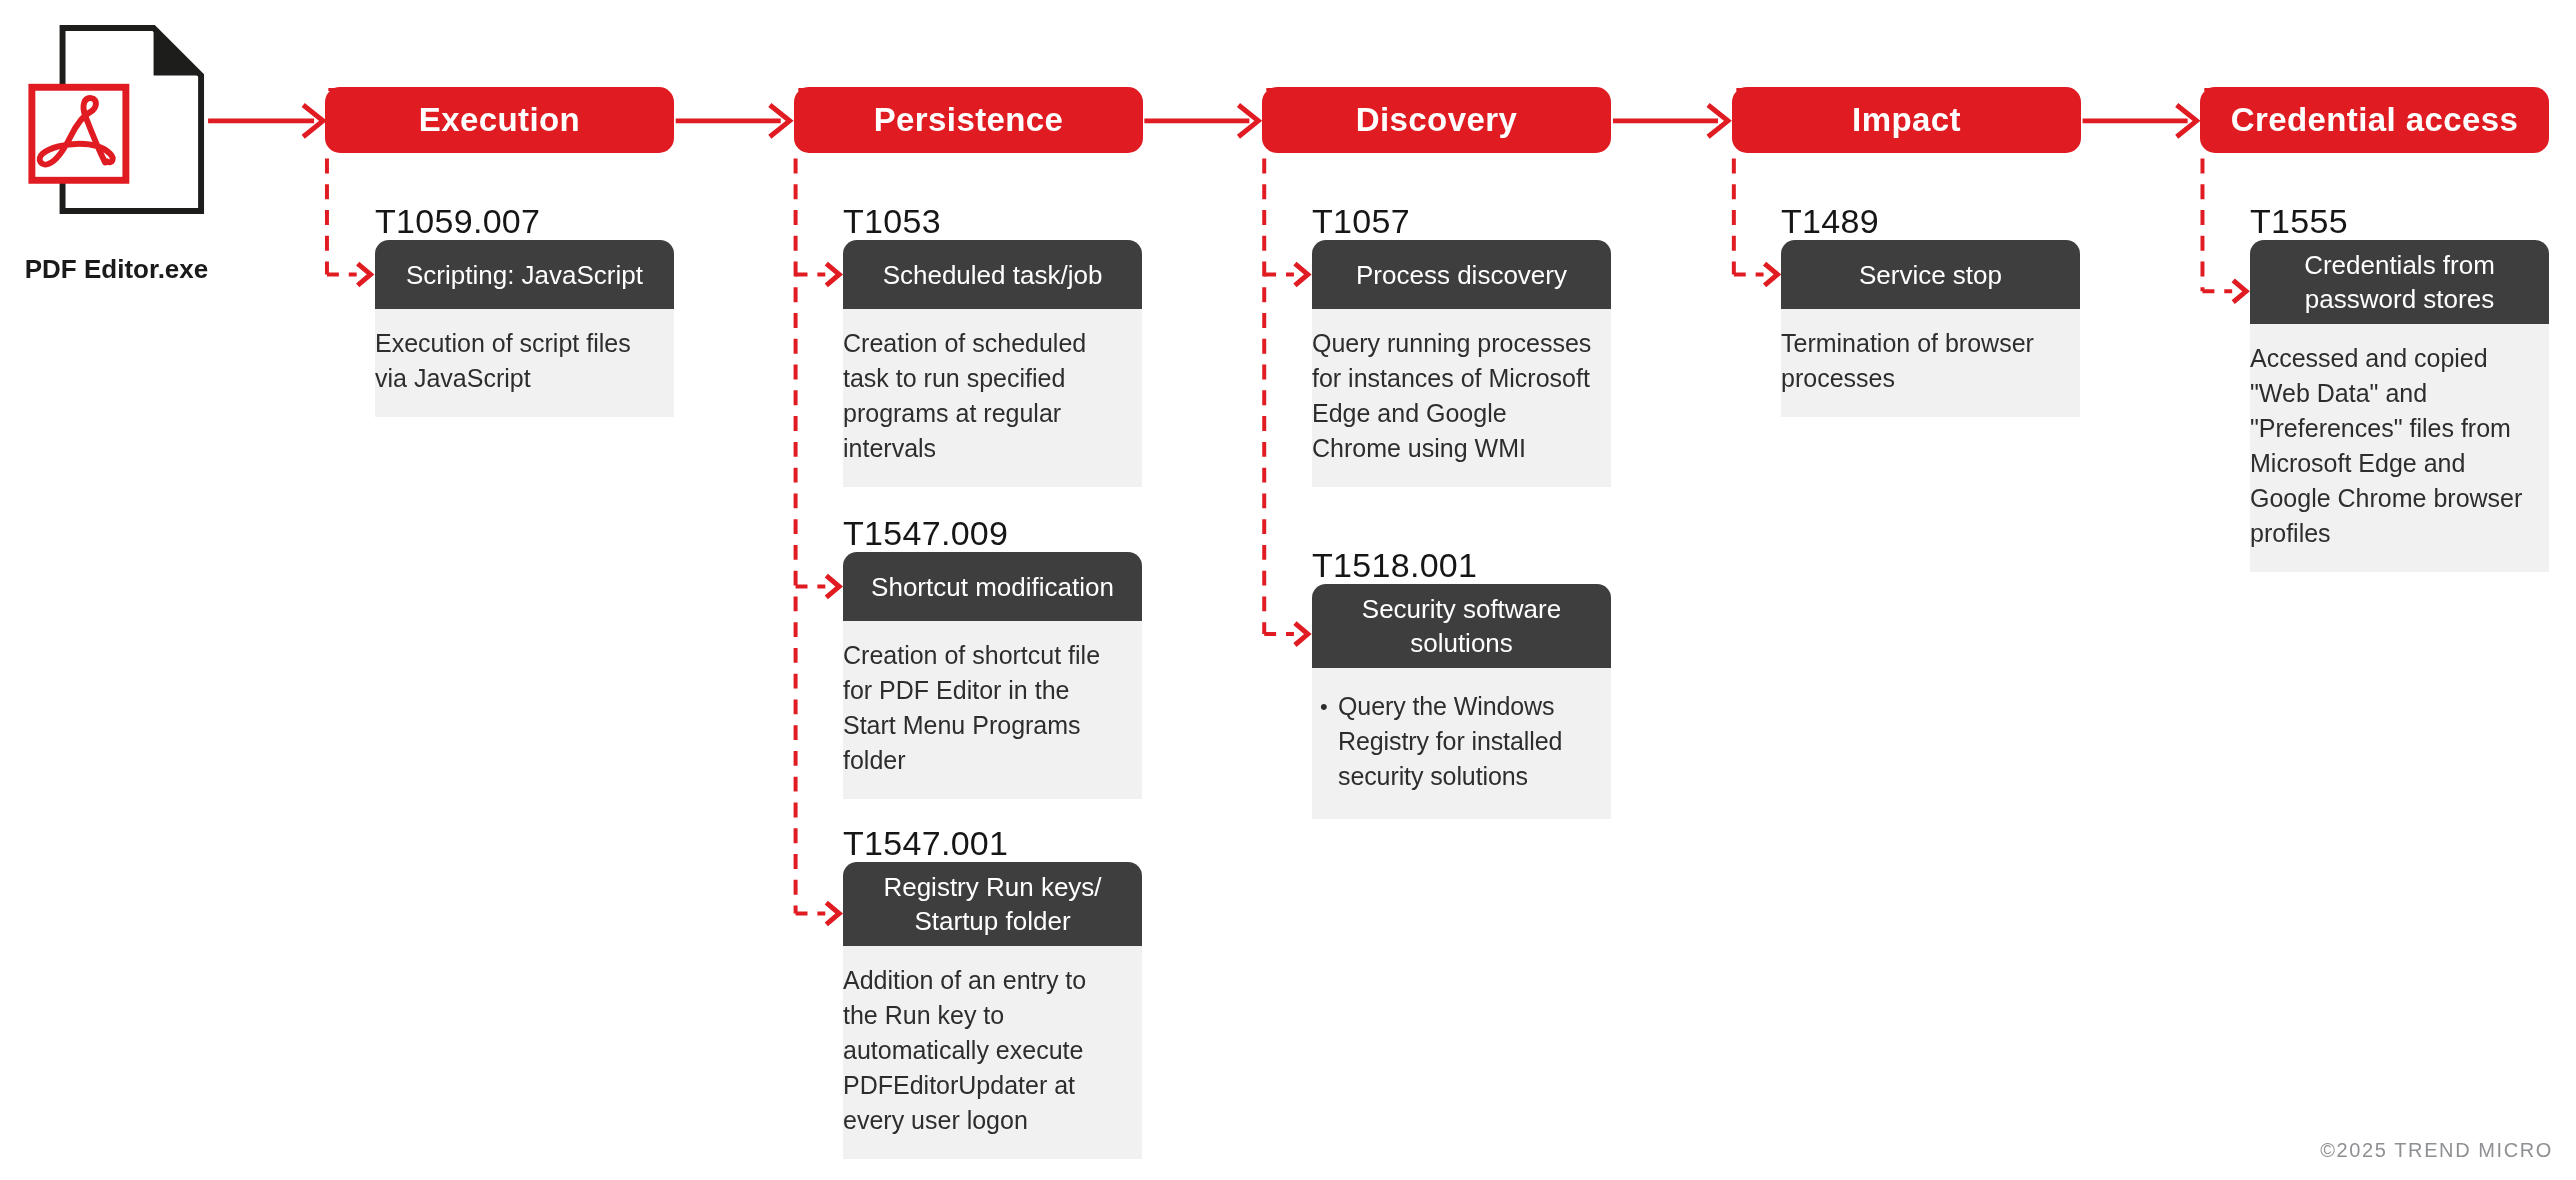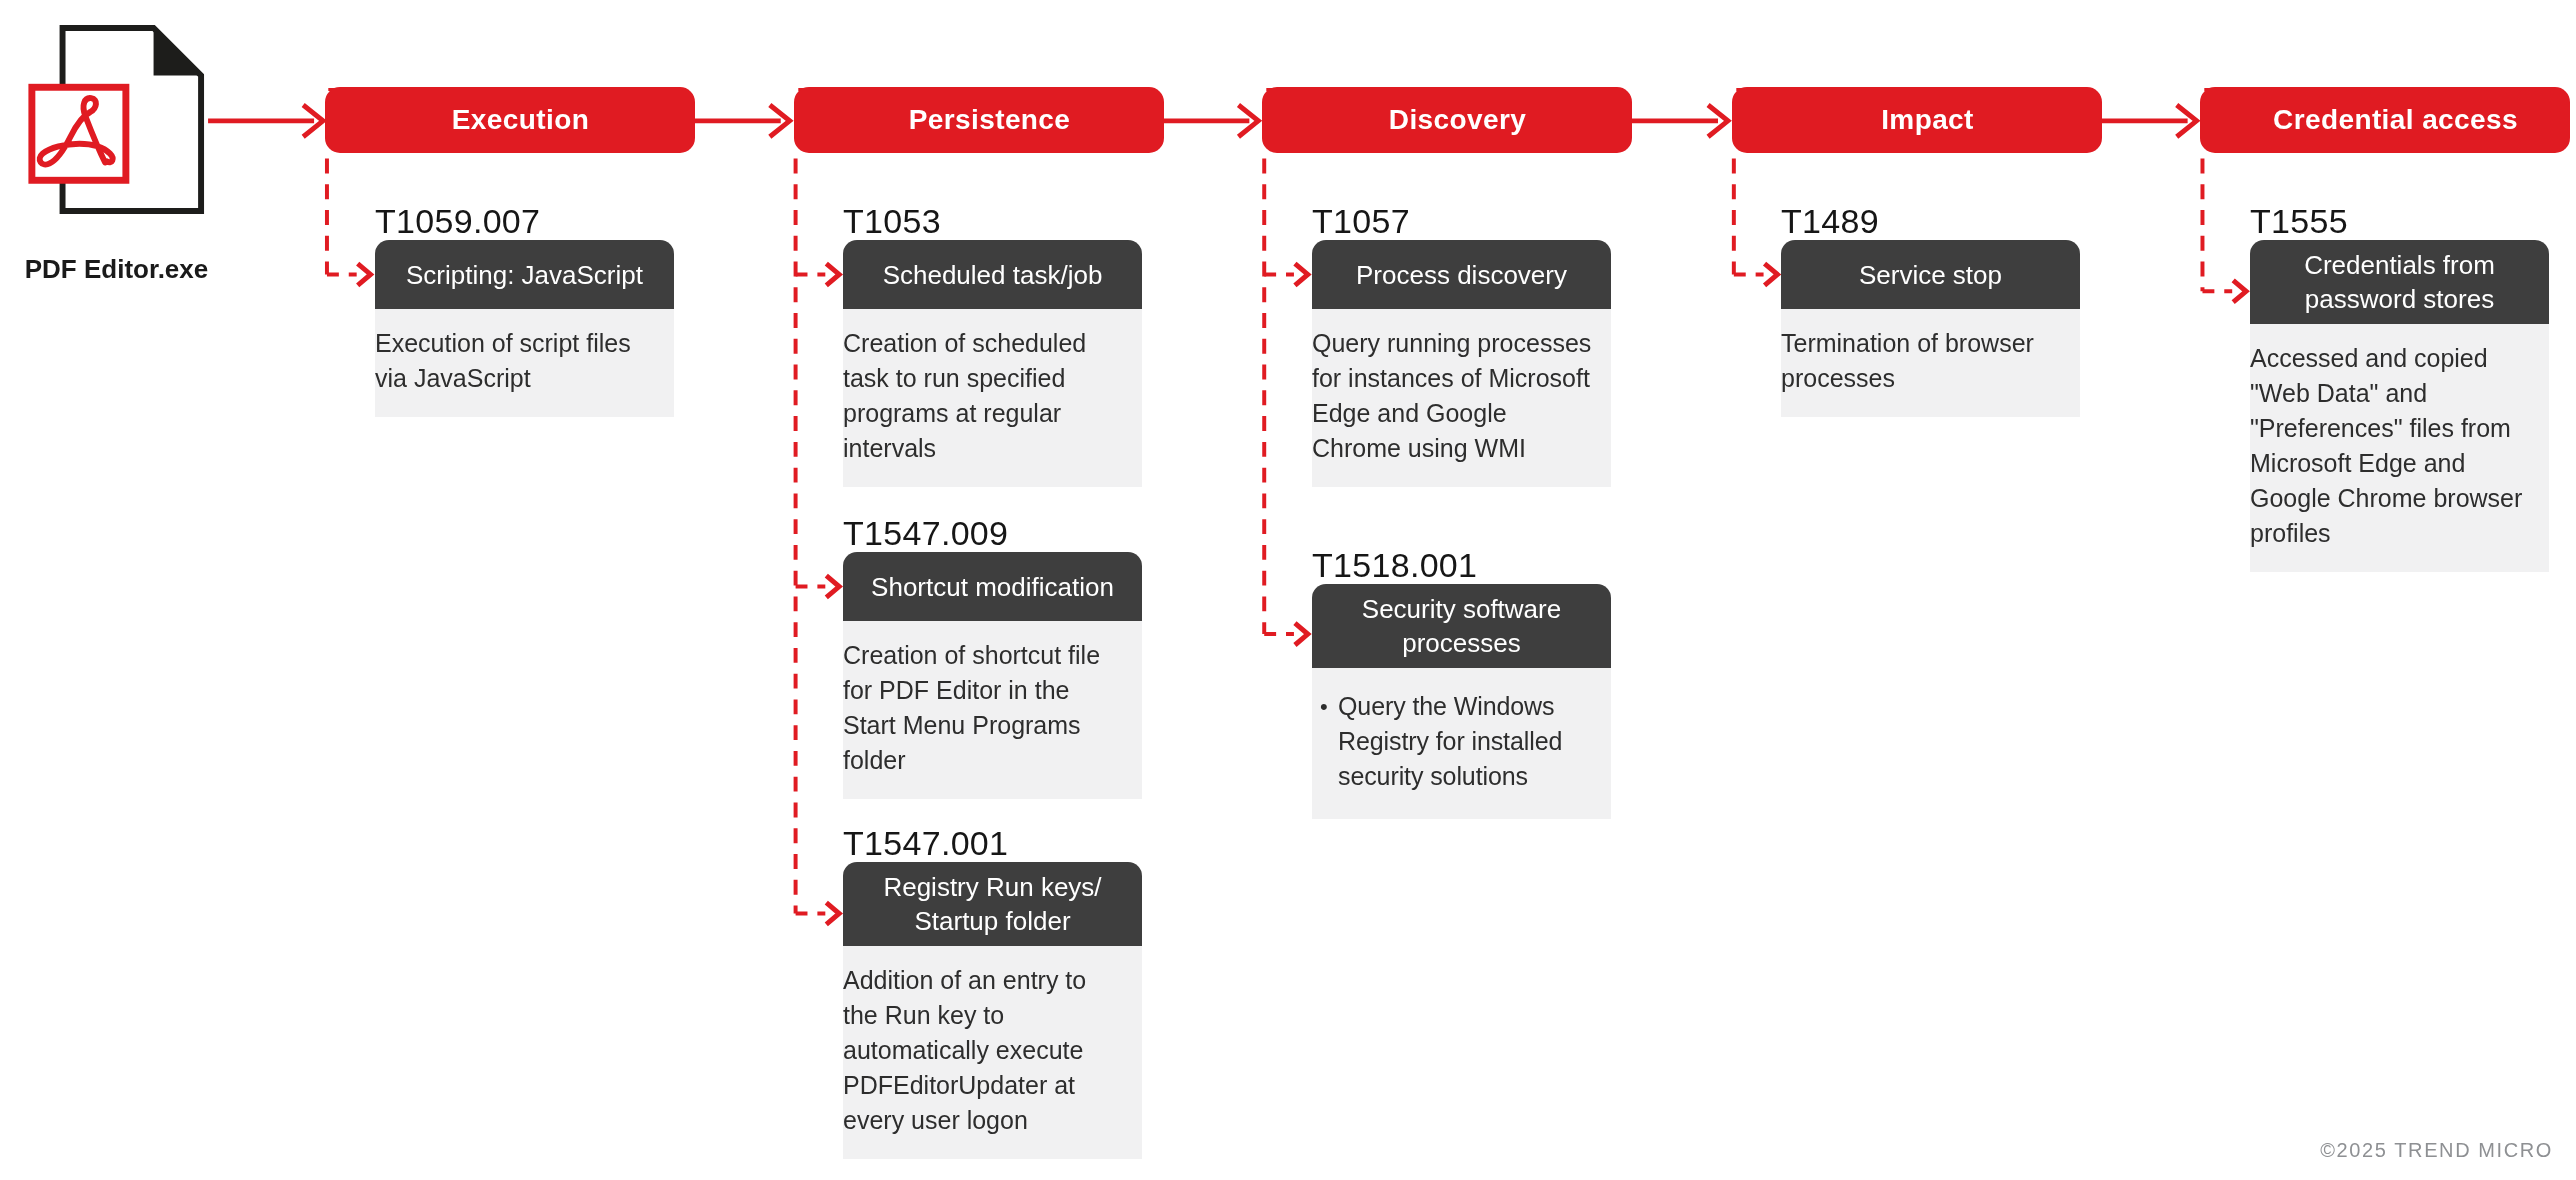--- a/index.html
+++ b/index.html
@@ -4,22 +4,22 @@
 <style>
   html,body{margin:0;padding:0;background:#ffffff;}
   #canvas{
     position:relative;width:2576px;height:1180px;overflow:hidden;background:#ffffff;
     font-family:"Liberation Sans","DejaVu Sans",sans-serif;
     --accent:#e01b22;--dark:#3e3e3e;--panel:#f1f1f2;--ink:#2d2d2d;
   }
   .ta-label{position:absolute;font-size:27px;font-weight:bold;color:var(--accent);letter-spacing:0.5px;margin-top:39px;}
   .tactic-box{
     position:absolute;width:349px;height:66px;background:var(--accent);border-radius:15px;
-    color:#fff;font-size:28px;font-weight:bold;letter-spacing:0.4px;
-    display:flex;align-items:center;justify-content:center;padding-left:21px;
+    color:#fff;font-size:33px;font-weight:bold;letter-spacing:0.4px;
+    display:flex;align-items:center;justify-content:center;
   }
   .tech-label{position:absolute;font-size:34px;font-weight:normal;color:#161616;letter-spacing:0.3px;}
   .tech{position:absolute;width:299px;}
   .tech-header{
     background:var(--dark);color:#ffffff;font-size:26px;line-height:34px;text-align:center;
     border-radius:14px 14px 0 0;padding:8px 14px;min-height:69px;box-sizing:border-box;
     display:flex;align-items:center;justify-content:center;white-space:pre-line;
   }
   .tech-body{
     background:var(--panel);color:var(--ink);font-size:25px;line-height:35px;
@@ -148,21 +148,21 @@
 
     <div class="tech-label" style="left:1312px;top:202px">T1057</div>
     <div class="tech" style="left:1312px;top:240px">
       <div class="tech-header">Process discovery</div>
       <div class="tech-body">Query running processes for instances of Microsoft Edge and Google Chrome using WMI</div>
     </div>
 
     <div class="tech-label" style="left:1312px;top:546px">T1518.001</div>
     <div class="tech" style="left:1312px;top:584px">
       <div class="tech-header">Security software
-processes</div>
+solutions</div>
       <div class="tech-body">
         <ul class="bullets">
             <li>Query the Windows Registry for installed security solutions</li>
           </ul>
       </div>
     </div>
   </div>
 
   <div>
     <div class="ta-label" style="left:1736px;top:44px">TA0040</div>

